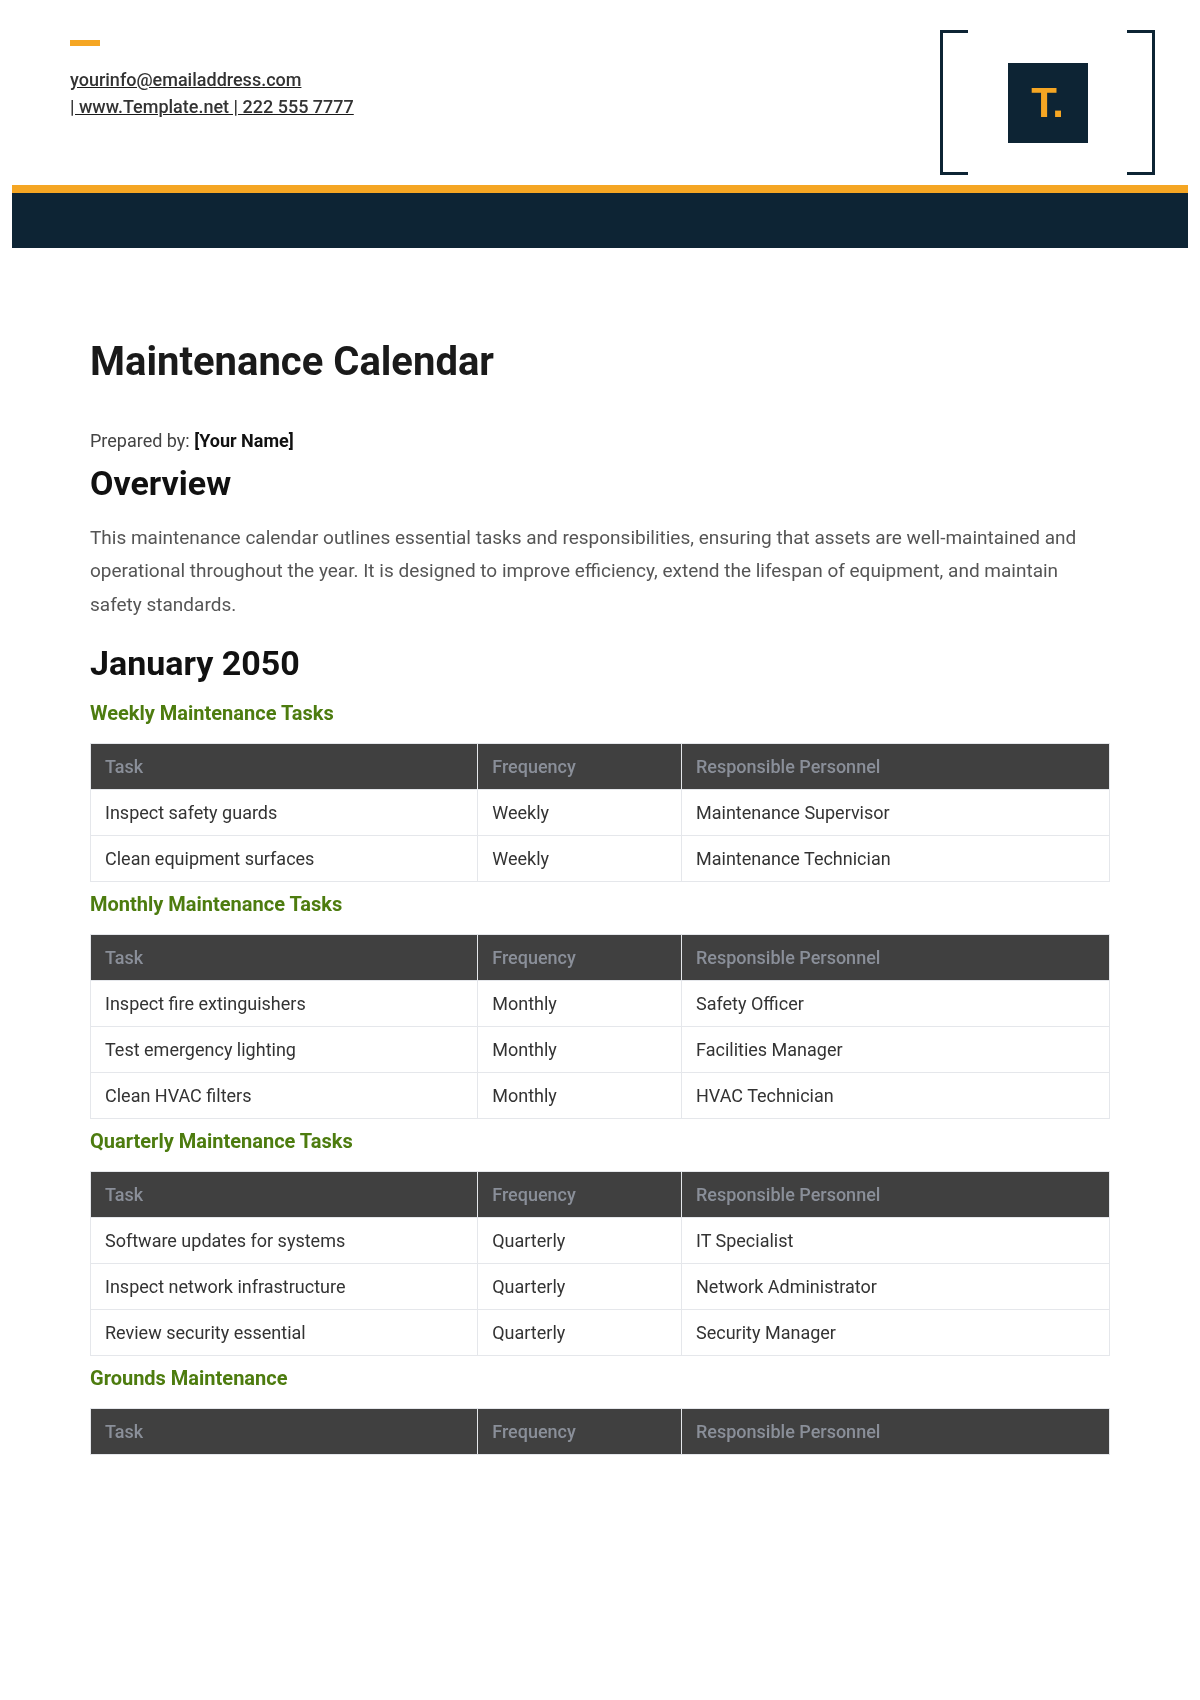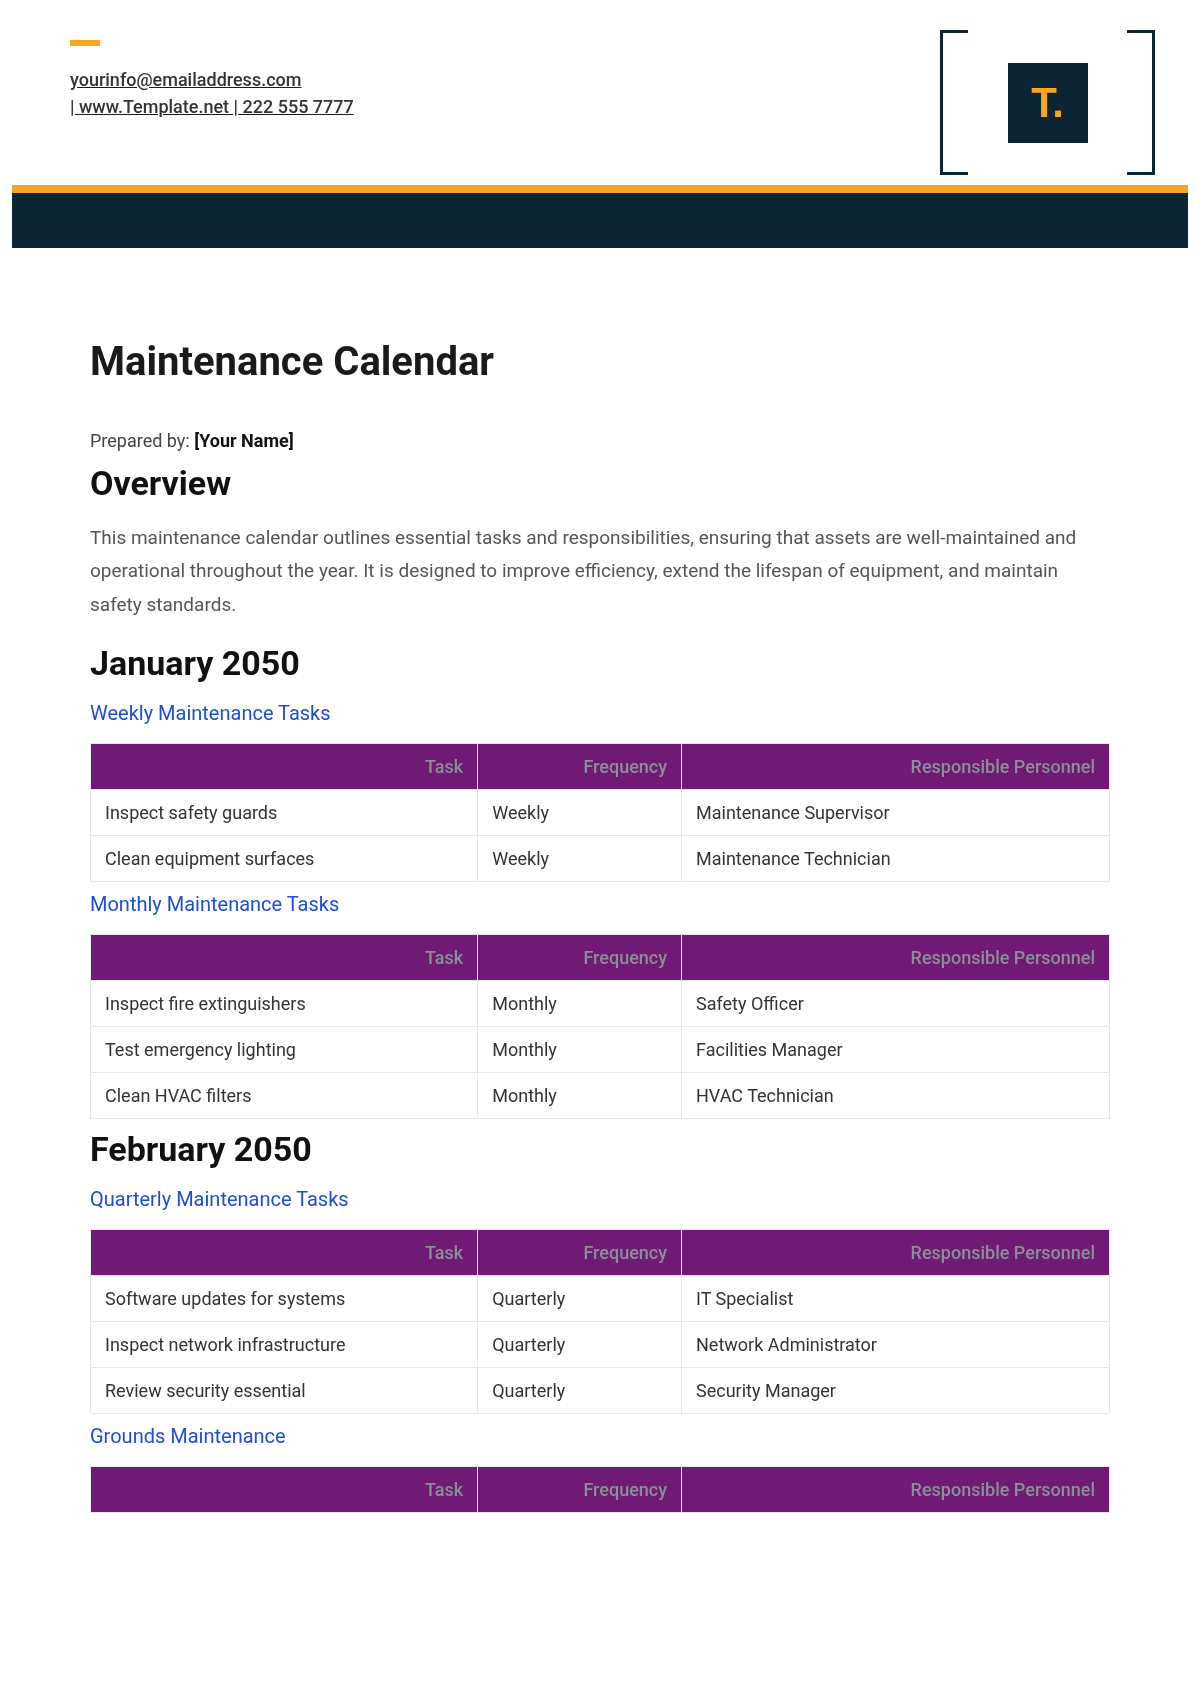--- a/index.html
+++ b/index.html
@@ -92,39 +92,39 @@
     color: #111;
   }
   p.body {
     font-size: 19px;
     color: #555;
     line-height: 1.75;
     margin-bottom: 22px;
   }
   h3 {
     font-size: 20px;
-    font-weight: 400;
+    font-weight: 700;
     margin: 6px 0 18px 0;
-    color: #1d4ed8;
+    color: #4d7c0f;
   }
   table {
     width: 100%;
     border-collapse: collapse;
     margin-bottom: 10px;
   }
   th, td {
     border: 1px solid #e5e7eb;
     padding: 12px 14px;
     font-size: 18px;
   }
   th {
-    background: #701a75;
+    background: #404040;
     color: #8a8f99;
     font-weight: 500;
-    text-align: right;
+    text-align: left;
   }
   td { color: #333; }
   td.c { text-align: left; }
   .col1 { width: 38%; }
   .col2 { width: 20%; }
   .col3 { width: 42%; }
 </style>
 </head>
 <body>
 
@@ -204,21 +204,20 @@
             <td class="c">Monthly</td>
             <td class="c">Facilities Manager</td>
           </tr>
           <tr>
             <td>Clean HVAC filters</td>
             <td class="c">Monthly</td>
             <td class="c">HVAC Technician</td>
           </tr>
         </tbody>
       </table>
-      <h2>February 2050</h2>
       <h3>Quarterly Maintenance Tasks</h3>
       <table>
         <thead>
           <tr>
             <th class="col1">Task</th>
             <th class="col2">Frequency</th>
             <th class="col3">Responsible Personnel</th>
           </tr>
         </thead>
         <tbody>

